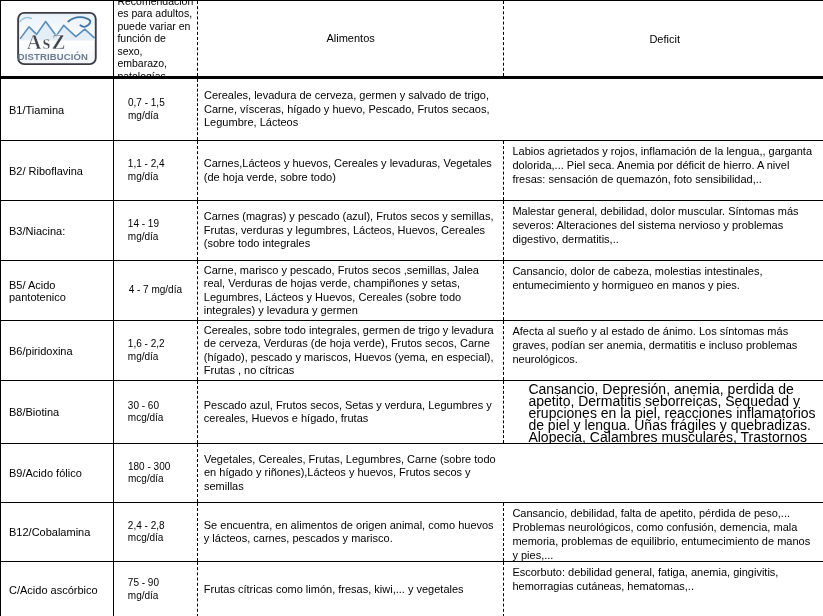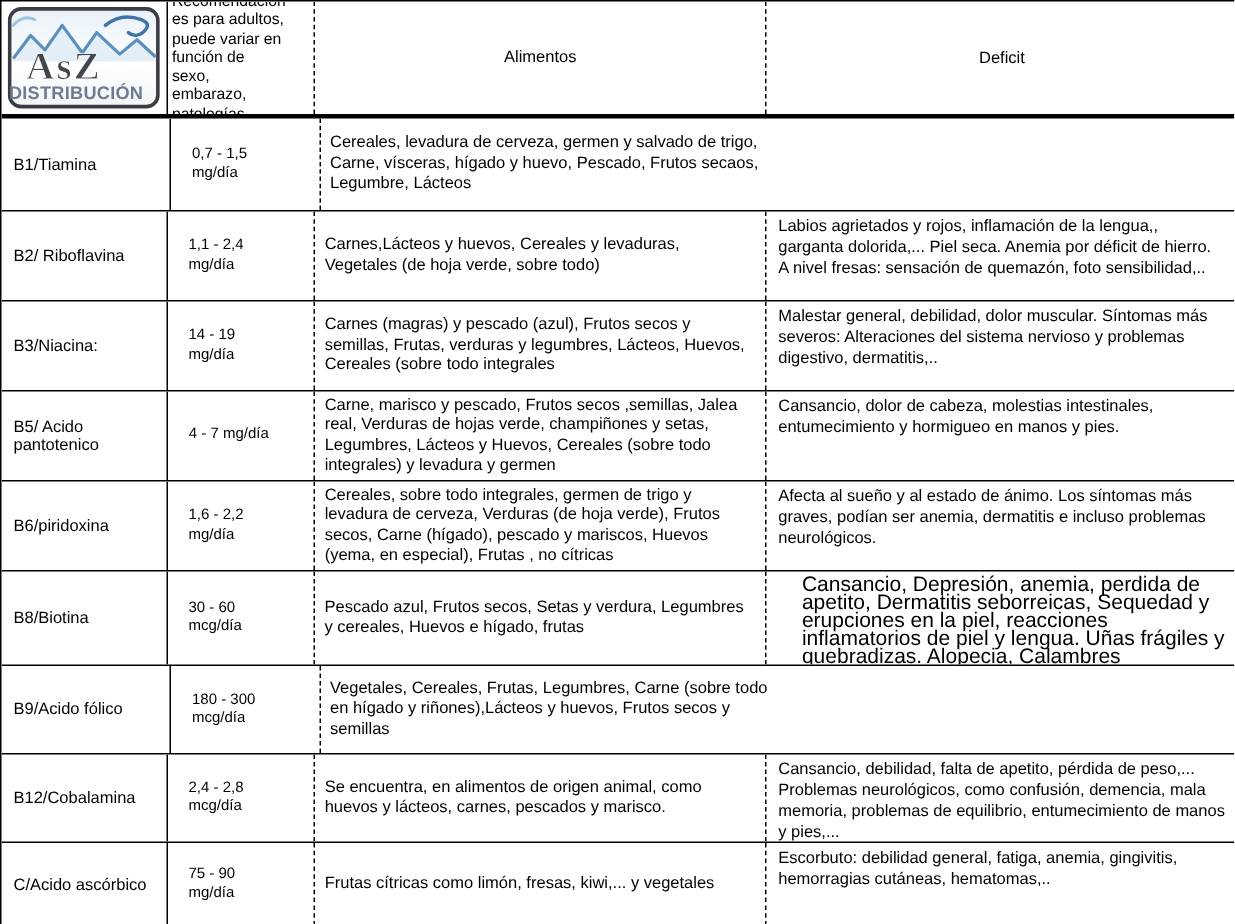--- a/index.html
+++ b/index.html
@@ -23,27 +23,27 @@
   .cell { overflow: hidden; }
   .c1 { width: 112px; display: flex; align-items: center; padding-left: 8px; font-size: 11px; }
   .c2 {
     width: 84px; border-left: 1px solid #000;
     display: flex; align-items: center; justify-content: center;
     text-align: left; font-size: 10px; line-height: 12.5px; padding: 14px;
   }
   .c3 {
     width: 307px; border-left: 1px dashed #000;
     display: flex; align-items: center;
-    font-size: 11px; line-height: 13.5px; padding: 20px 6px; margin-left: 16px;
+    font-size: 11px; line-height: 13.5px; padding: 20px 6px;
   }
   .c4 {
     width: 320px; border-left: 1px dashed #000;
     font-size: 11px; line-height: 14px; padding: 3px 6px 2px 8px;
   }
-  .header .c1 { padding: 4px; justify-content: center; }
+  .header .c1 { padding: 16px; justify-content: center; }
   .header .c2 { font-size: 10.5px; line-height: 12.5px; }
   .header .c3, .header .c4 { align-items: center; justify-content: center; font-size: 11px; }
   .row-b8 .c4 { font-size: 14px; line-height: 11.9px; padding-left: 24px; }
   .logo-box { display: block; }
 </style>
 </head>
 <body>
 
 <div class="table">
 

